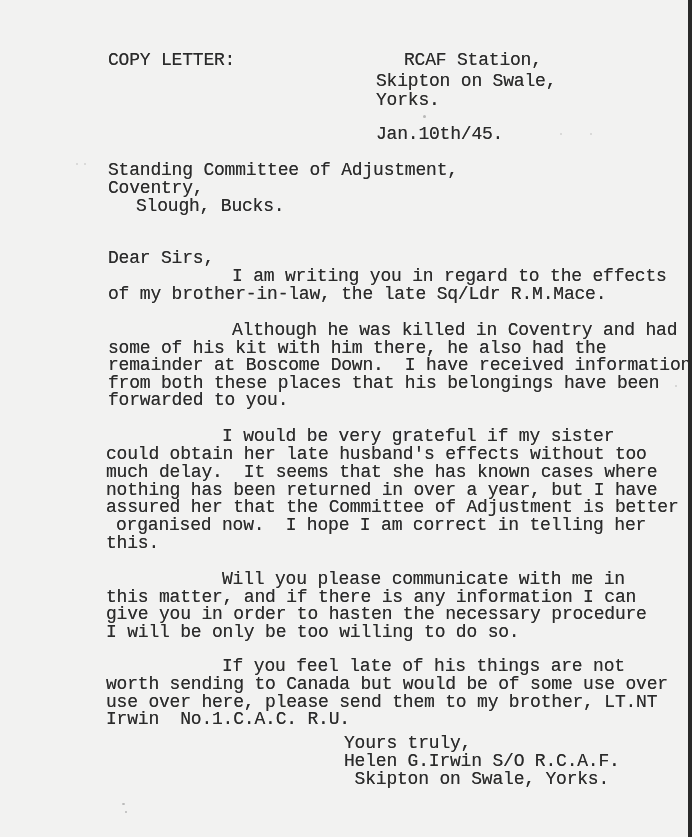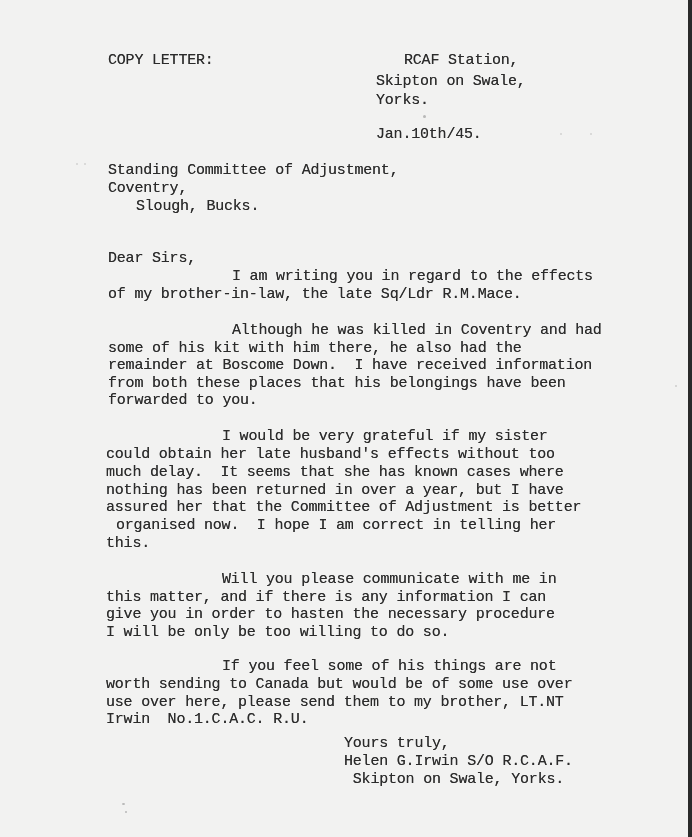--- a/index.html
+++ b/index.html
@@ -12,21 +12,21 @@
       overflow: hidden;
       background: #ededed;
     }
     .page {
       position: relative;
       width: 688px;
       height: 837px;
       background: #f2f2f1;
       border-right: 4px solid #2a2a2a;
       font-family: "Liberation Mono", "DejaVu Sans Mono", monospace;
-      font-size: 15px;
+      font-size: 18px;
       line-height: 17.6px;
       color: #2b2b2b;
       letter-spacing: -0.2px;
     }
     .line {
       position: absolute;
       white-space: pre;
       text-shadow: 0 0 0.6px rgba(30,30,30,0.65);
     }
     .speck {
@@ -83,21 +83,21 @@
   </div>
 
   <div>
     <div class="line" style="left:222px; top:571px;">Will you please communicate with me in</div>
     <div class="line" style="left:106px; top:589px;">this matter, and if there is any information I can</div>
     <div class="line" style="left:106px; top:606px;">give you in order to hasten the necessary procedure</div>
     <div class="line" style="left:106px; top:624px;">I will be only be too willing to do so.</div>
   </div>
 
   <div>
-    <div class="line" style="left:222px; top:658px;">If you feel some of his things are not</div>
+    <div class="line" style="left:222px; top:658px;">If you feel late of his things are not</div>
     <div class="line" style="left:106px; top:676px;">worth sending to Canada but would be of some use over</div>
     <div class="line" style="left:106px; top:694px;">use over here, please send them to my brother, LT.NT</div>
     <div class="line" style="left:106px; top:711px;">Irwin  No.1.C.A.C. R.U.</div>
   </div>
 
   <div class="line" style="left:344px; top:735px;">Yours truly,</div>
 
   <div>
     <div class="line" style="left:344px; top:753px;">Helen G.Irwin S/O R.C.A.F.</div>
     <div class="line" style="left:344px; top:771px;"> Skipton on Swale, Yorks.</div>

